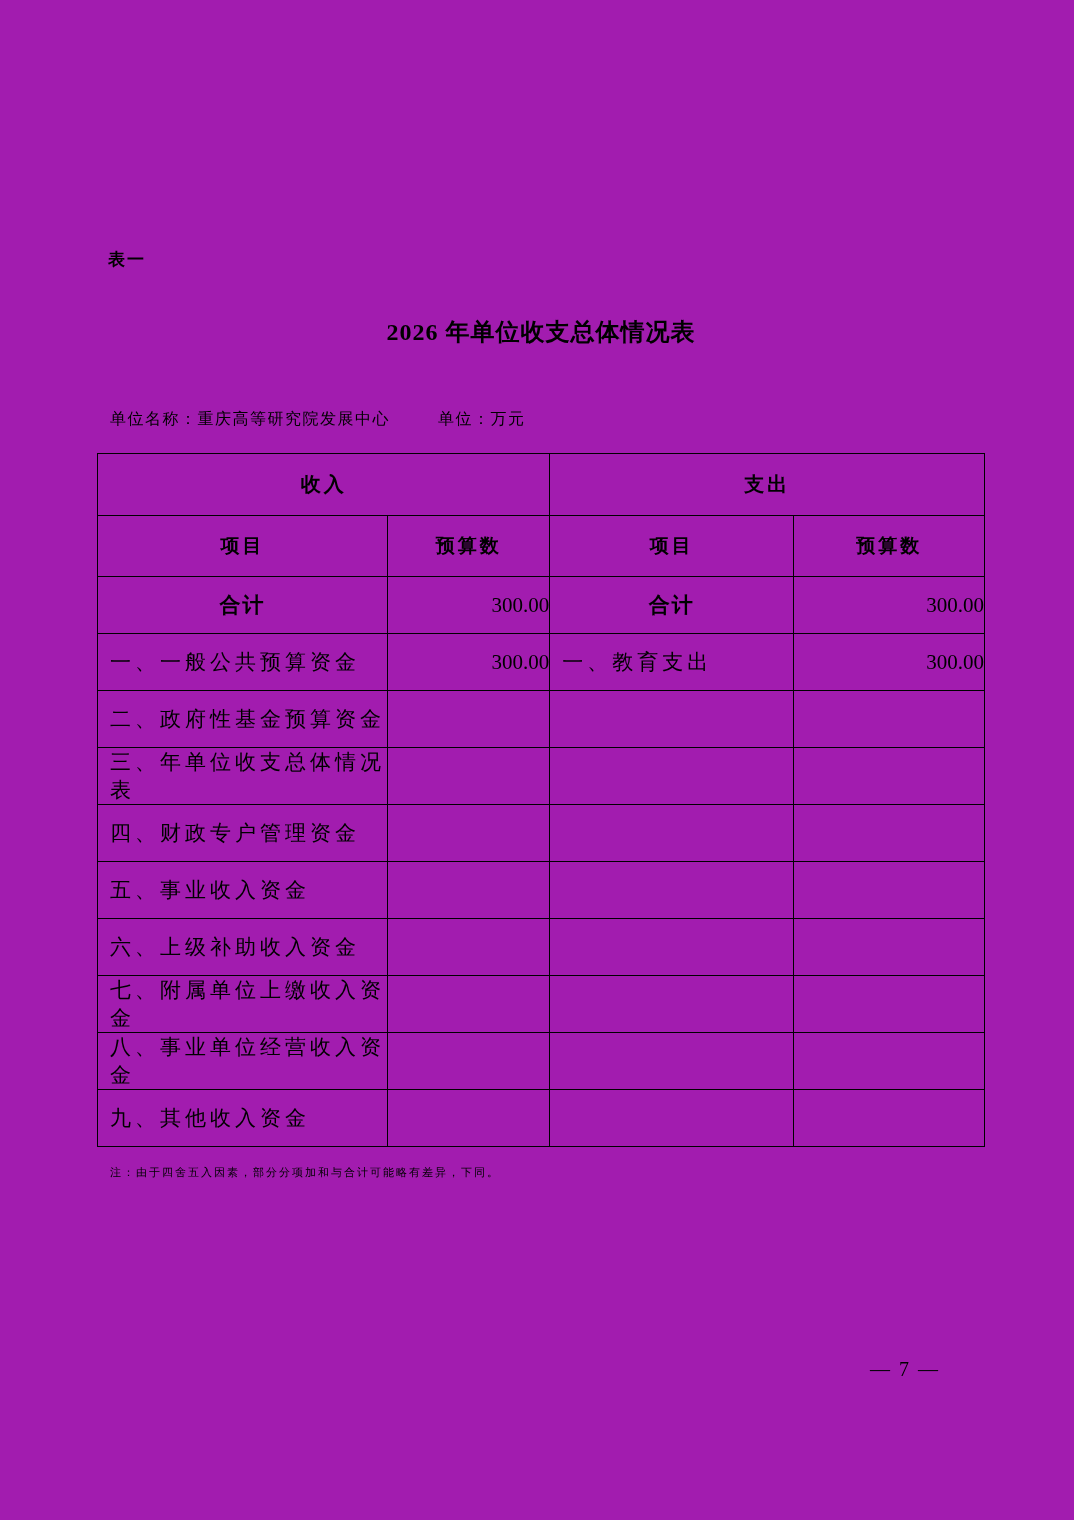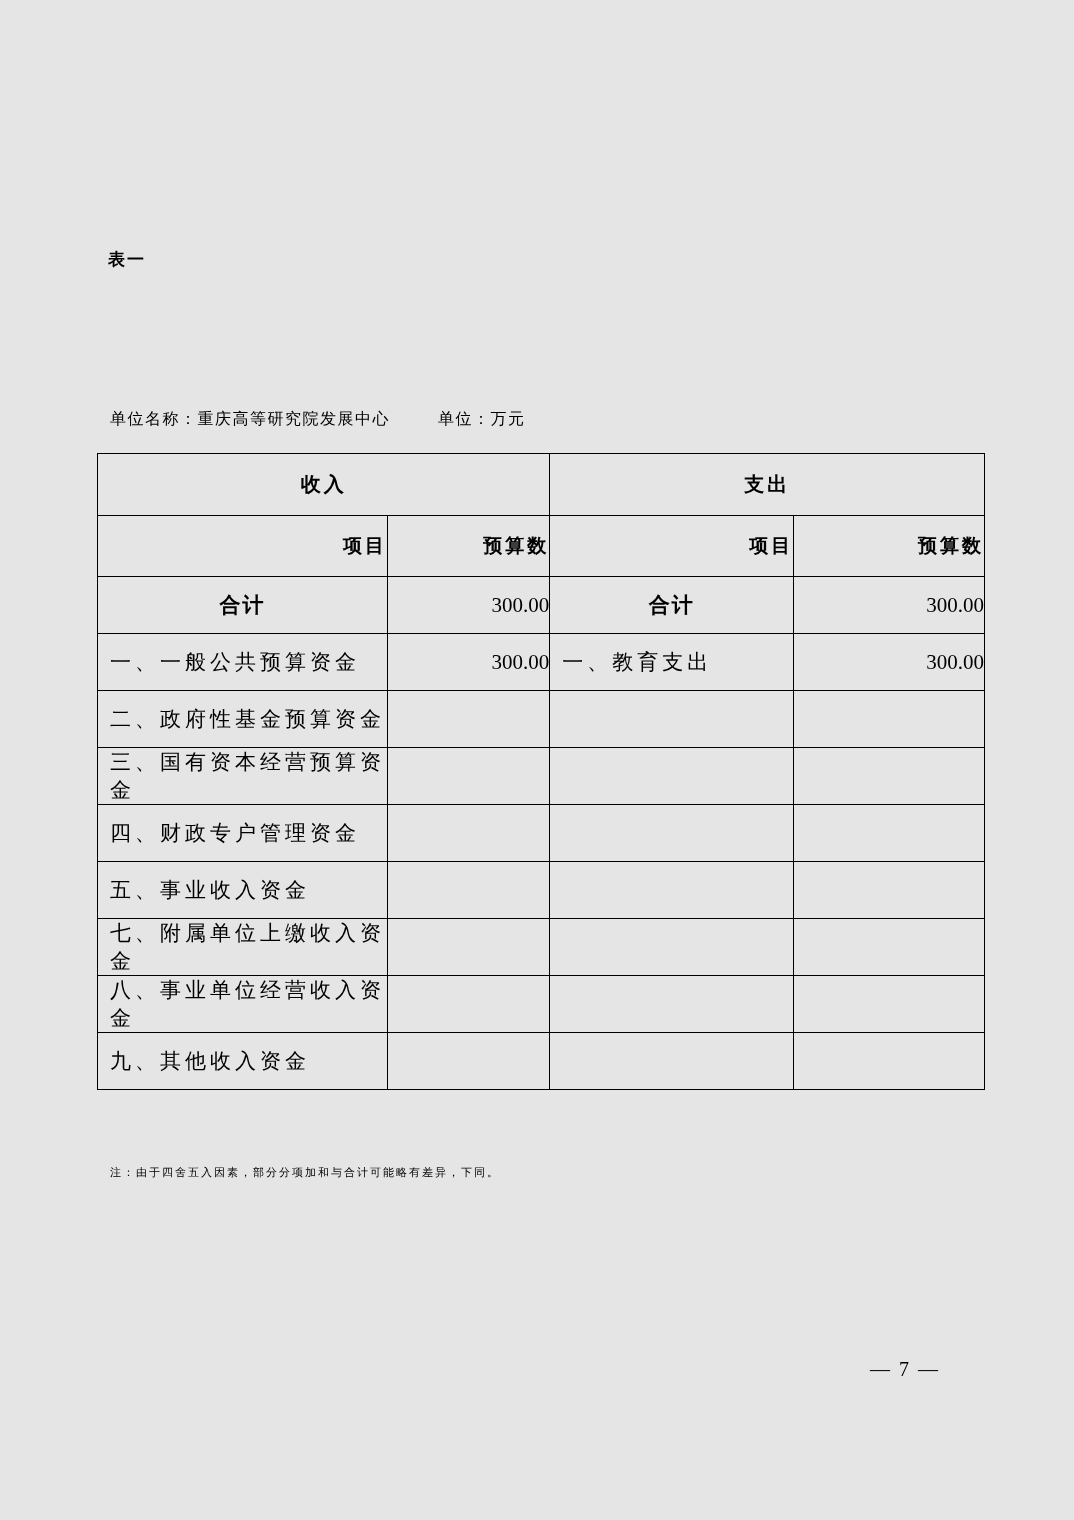--- a/index.html
+++ b/index.html
@@ -1,21 +1,21 @@
 <!DOCTYPE html>
 <html><head>
 <meta charset="utf-8">
 <style>
   * { margin: 0; padding: 0; box-sizing: border-box; }
   html, body { background: #ffffff; }
   .page {
     position: relative;
     width: 1074px;
     height: 1520px;
-    background: #e5e5e5;
+    background: #a21caf;
     color: #000000;
     font-family: "Liberation Serif", serif;
     overflow: hidden;
   }
 
   .table-label {
     position: absolute;
     left: 108px;
     top: 248px;
     font-family: "Liberation Sans", sans-serif;
@@ -70,21 +70,21 @@
   .group-header-row td {
     height: 62px;
     text-align: center;
     font-family: "Liberation Sans", sans-serif;
     font-weight: bold;
     font-size: 20px;
     letter-spacing: 3px;
   }
   .col-header-row td {
     height: 61px;
-    text-align: right;
+    text-align: center;
     font-family: "Liberation Sans", sans-serif;
     font-weight: bold;
     font-size: 19px;
     letter-spacing: 3px;
   }
   .data-row td { height: 57px; }
 
   td.item-cell {
     text-align: left;
     padding-left: 12px;
@@ -121,20 +121,21 @@
     letter-spacing: 2px;
   }
 </style>
 </head>
 <body>
 
 <div class="page">
 
   <div class="table-label">表一</div>
 
+  <div class="doc-title">2026 年单位收支总体情况表</div>
 
   <div class="unit-row">
     <span>单位名称：重庆高等研究院发展中心</span>
     <span>单位：万元</span>
   </div>
 
   <table class="budget-table">
     <colgroup>
       <col class="col-item-income">
       <col class="col-budget-income">
@@ -164,33 +165,39 @@
         <td class="item-cell">一、教育支出</td>
         <td class="budget-cell">300.00</td>
       </tr>
       <tr class="data-row">
         <td class="item-cell">二、政府性基金预算资金</td>
         <td class="budget-cell"></td>
         <td class="item-cell"></td>
         <td class="budget-cell"></td>
       </tr>
       <tr class="data-row">
-        <td class="item-cell">三、国有资本经营预算资金</td>
+        <td class="item-cell">三、年单位收支总体情况表</td>
         <td class="budget-cell"></td>
         <td class="item-cell"></td>
         <td class="budget-cell"></td>
       </tr>
       <tr class="data-row">
         <td class="item-cell">四、财政专户管理资金</td>
         <td class="budget-cell"></td>
         <td class="item-cell"></td>
         <td class="budget-cell"></td>
       </tr>
       <tr class="data-row">
         <td class="item-cell">五、事业收入资金</td>
+        <td class="budget-cell"></td>
+        <td class="item-cell"></td>
+        <td class="budget-cell"></td>
+      </tr>
+      <tr class="data-row">
+        <td class="item-cell">六、上级补助收入资金</td>
         <td class="budget-cell"></td>
         <td class="item-cell"></td>
         <td class="budget-cell"></td>
       </tr>
       <tr class="data-row">
         <td class="item-cell">七、附属单位上缴收入资金</td>
         <td class="budget-cell"></td>
         <td class="item-cell"></td>
         <td class="budget-cell"></td>
       </tr>

